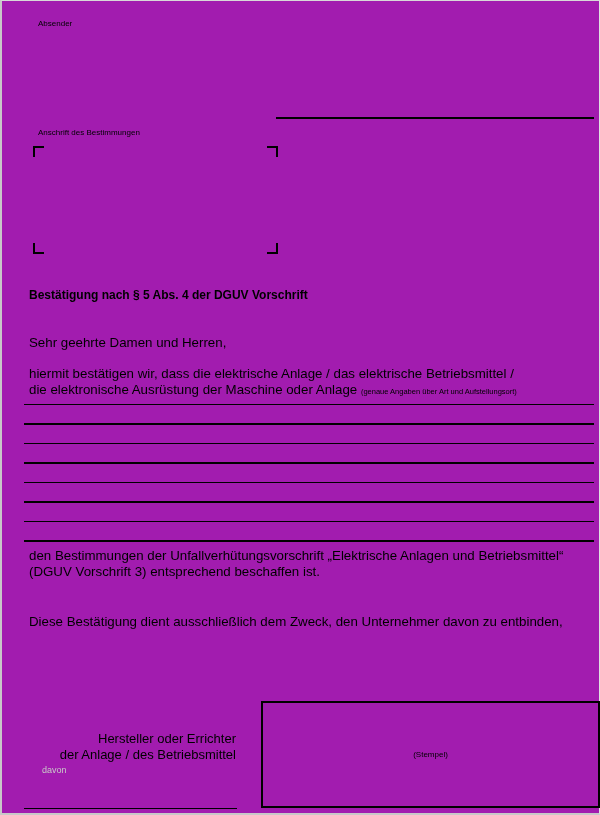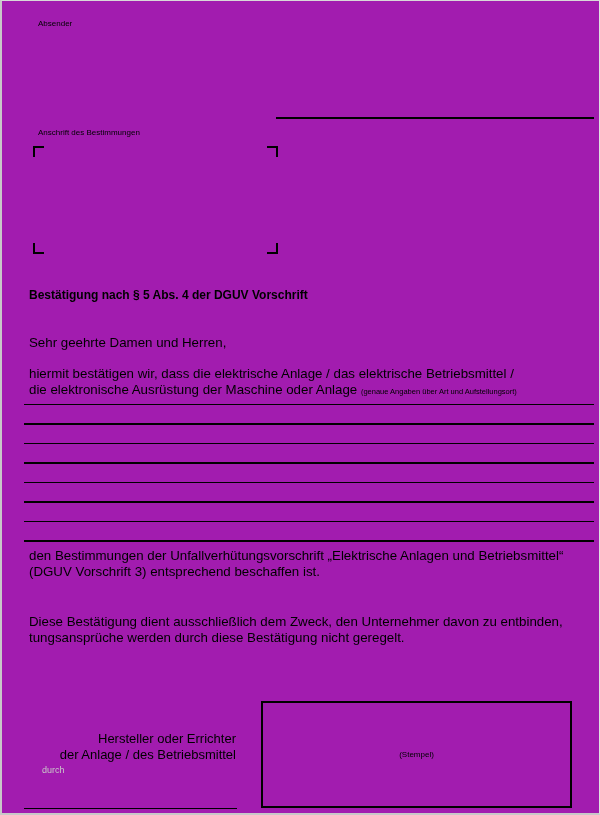--- a/index.html
+++ b/index.html
@@ -23,21 +23,21 @@
     .intro { left: 27px; top: 365px; }
     .intro .tiny { font-size: 7.5px; }
     .rule { position: absolute; left: 22px; width: 570px; background: #000; }
     .thin { height: 1px; }
     .thick { height: 2px; }
     .p1 { left: 27px; top: 547px; }
     .p2 { left: 27px; top: 597px; margin-top: 16px; }
     .signer { left: 22px; top: 730px; width: 212px; text-align: right; font-size: 13px; line-height: 16px; }
     .watermark { left: 40px; top: 764px; font-size: 9px; color: #c9c9c9; }
     .sig-line { left: 22px; top: 807px; width: 213px; height: 1px; background: #000; }
-    .stamp-box { left: 259px; top: 700px; width: 311px; height: 107px; border: 2px solid #000; display: flex; align-items: center; justify-content: center; }
+    .stamp-box { left: 259px; top: 700px; width: 339px; height: 107px; border: 2px solid #000; display: flex; align-items: center; justify-content: center; }
     .stamp-box span { font-size: 8px; }
   </style>
 </head>
 <body>
 
 <div class="page">
 
   <div class="abs small sender">Absender</div>
   <div class="abs sender-line"></div>
   <div class="abs small client-label">Anschrift des Bestimmungen</div>
@@ -71,27 +71,26 @@
     <div class="rule thick" style="top:539px;"></div>
   </div>
 
   <div class="abs body14 p1">
     <div>den Bestimmungen der Unfallverhütungsvorschrift „Elektrische Anlagen und Betriebsmittel“</div>
     <div>(DGUV Vorschrift 3) entsprechend beschaffen ist.</div>
   </div>
 
   <div class="abs body14 p2">
     <div>Diese Bestätigung dient ausschließlich dem Zweck, den Unternehmer davon zu entbinden,</div>
-    <div>tungsansprüche werden durch diese Bestätigung nicht geregelt.</div>
   </div>
 
   <div class="abs signer">
     <div>Hersteller oder Errichter</div>
     <div>der Anlage / des Betriebsmittel</div>
   </div>
-  <div class="abs watermark">durch</div>
+  <div class="abs watermark">davon</div>
   <div class="abs sig-line"></div>
 
   <div class="abs stamp-box">
     <span>(Stempel)</span>
   </div>
 
 </div>
 
 </body></html>

